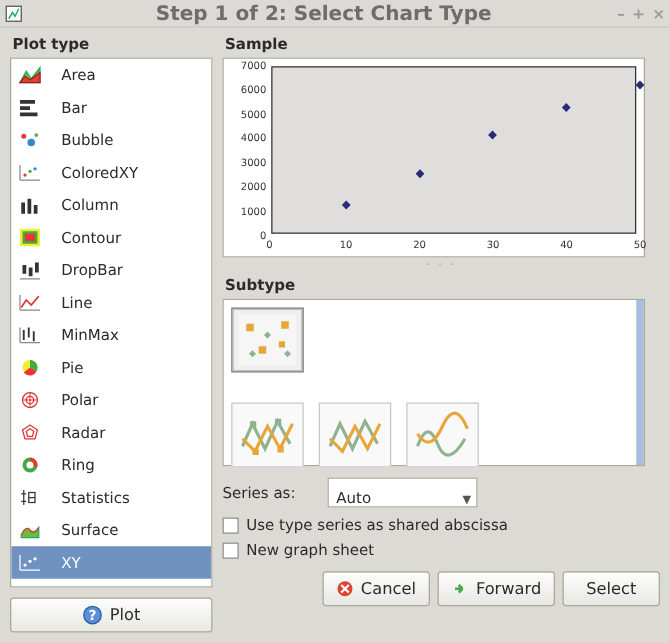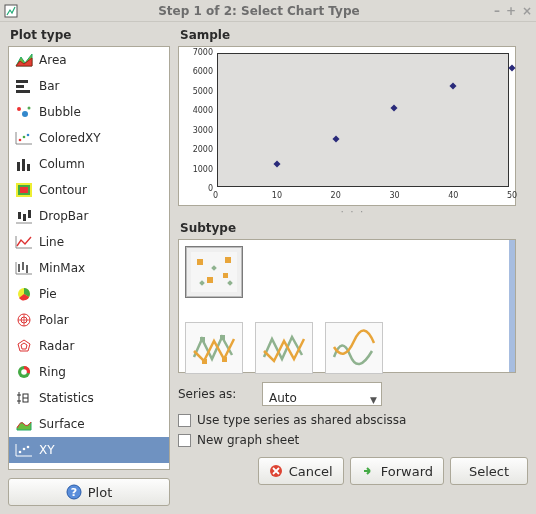--- a/index.html
+++ b/index.html
@@ -2,33 +2,33 @@
 <html><head>
 <meta charset="utf-8">
 <style>
   * { box-sizing: border-box; font-family: "DejaVu Sans", "Liberation Sans", sans-serif; }
   html, body { margin:0; padding:0; }
   body { background:#dcdad5; width:536px; height:514px; overflow:hidden; color:#2b2b2b; font-size:12px; }
 
   
   .titlebar { height:22px; background:#dcdad5; display:flex; align-items:center; padding:0 4px; border-bottom:1px solid #c9c7c1; }
   .titlebar .ticon { width:14px; height:14px; margin-right:6px; }
-  .titlebar .ttxt { flex:1; text-align:center; font-weight:bold; color:#6d6d6d; font-size:12px; }
+  .titlebar .ttxt { flex:1; text-align:center; font-weight:bold; color:#6d6d6d; font-size:16px; }
   .titlebar .wbtns { display:flex; gap:6px; color:#9b9b9b; font-weight:bold; }
   .titlebar .wbtns span { cursor:default; }
 
   .content { display:flex; padding:6px 8px 8px 8px; gap:8px; height:calc(100% - 22px); }
 
   .lcol { width:162px; display:flex; flex-direction:column; }
   .rcol { flex:1; display:flex; flex-direction:column; }
 
   .section-label { font-weight:bold; font-size:12px; margin:0 0 4px 2px; color:#2b2b2b; }
 
   .listbox { flex:1; background:#fff; border:1px solid #aca899; overflow:auto; }
-  .listrow { display:flex; align-items:center; height:26px; padding:0 6px; gap:6px; cursor:default; }
+  .listrow { display:flex; align-items:center; height:26px; padding:0 6px; gap:16px; cursor:default; }
   .listrow.selected { background:#6f92c1; color:#fff; }
   .listrow .rowicon { width:18px; height:16px; flex:0 0 18px; }
 
   .help-btn { margin-top:8px; height:28px; border:1px solid #aca899; background:linear-gradient(#fdfdfd,#e7e7e3); border-radius:3px; display:flex; align-items:center; justify-content:center; gap:6px; font-size:13px; }
 
   
   .sample-frame { border:1px solid #aca899; background:#fff; width:338px; height:160px; position:relative; }
   .plot-area { position:absolute; left:38px; top:6px; right:6px; bottom:18px; background:#dfdedc; border:1px solid #333; }
   .ylabel, .xlabel { position:absolute; font-size:8px; color:#333; }
   .dot { position:absolute; width:5px; height:5px; background:#2a2a7a; transform:translate(-50%,-50%) rotate(45deg); }

